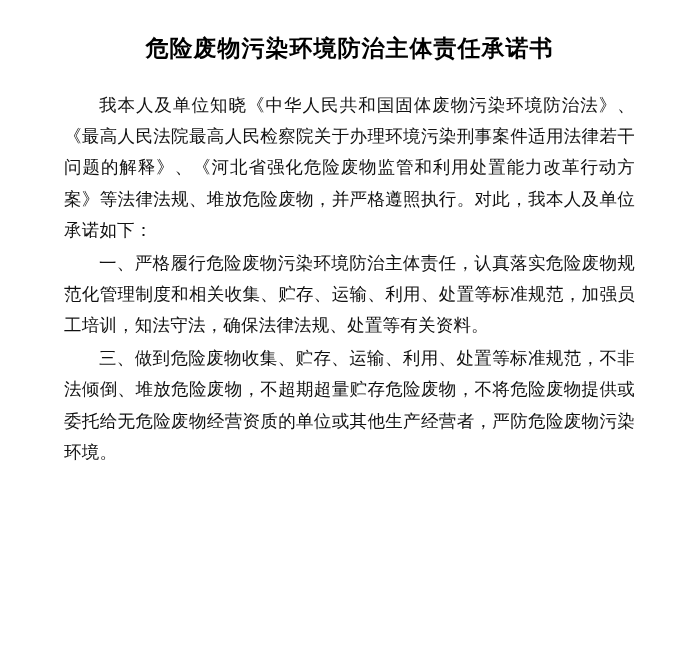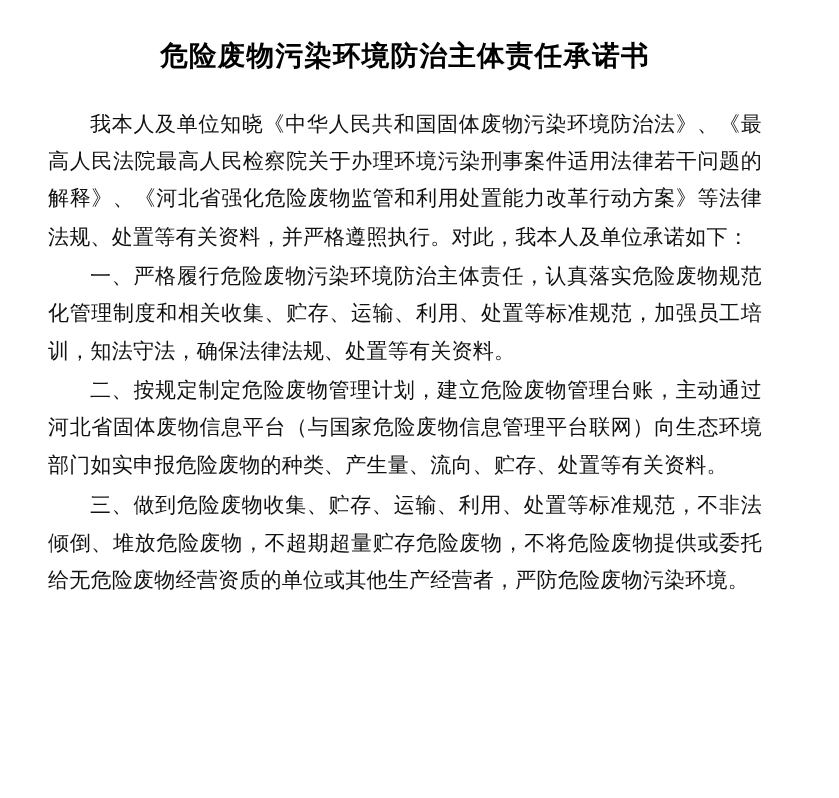--- a/index.html
+++ b/index.html
@@ -11,23 +11,22 @@
     width: 699px;
     height: 665px;
     overflow: hidden;
     font-family: "DejaVu Serif", "Liberation Serif", serif;
     color: #111111;
   }
   .page {
     width: 699px;
     height: 665px;
     box-sizing: border-box;
-    padding: 22px 64px 0 40px;
+    padding: 22px 64px 0 64px;
     position: relative;
-    font-family: Liberation Mono, monospace;
   }
   .doc-title {
     text-align: center;
     font-size: 23px;
     font-weight: bold;
     letter-spacing: 1px;
     line-height: 1.4;
     margin: 10px 0 26px 0;
     color: #000000;
   }
@@ -45,21 +44,20 @@
     margin-bottom: 0;
   }
 </style>
 </head>
 <body>
 
 <div class="page">
 
   <h1 class="doc-title">危险废物污染环境防治主体责任承诺书</h1>
 
-  <p class="para">我本人及单位知晓《中华人民共和国固体废物污染环境防治法》、《最高人民法院最高人民检察院关于办理环境污染刑事案件适用法律若干问题的解释》、《河北省强化危险废物监管和利用处置能力改革行动方案》等法律法规、处置等有关资料，并严格遵照执行。对此，我本人及单位承诺如下：</p>
+  <p class="para">我本人及单位知晓《中华人民共和国固体废物污染环境防治法》、《最高人民法院最高人民检察院关于办理环境污染刑事案件适用法律若干问题的解释》、《河北省强化危险废物监管和利用处置能力改革行动方案》等法律法规、堆放危险废物，并严格遵照执行。对此，我本人及单位承诺如下：</p>
 
   <p class="para">一、严格履行危险废物污染环境防治主体责任，认真落实危险废物规范化管理制度和相关收集、贮存、运输、利用、处置等标准规范，加强员工培训，知法守法，确保法律法规、处置等有关资料。</p>
 
-  <p class="para">二、按规定制定危险废物管理计划，建立危险废物管理台账，主动通过河北省固体废物信息平台（与国家危险废物信息管理平台联网）向生态环境部门如实申报危险废物的种类、产生量、流向、贮存、处置等有关资料。</p>
 
   <p class="para tight">三、做到危险废物收集、贮存、运输、利用、处置等标准规范，不非法倾倒、堆放危险废物，不超期超量贮存危险废物，不将危险废物提供或委托给无危险废物经营资质的单位或其他生产经营者，严防危险废物污染环境。</p>
 
 </div>
 
 </body></html>

